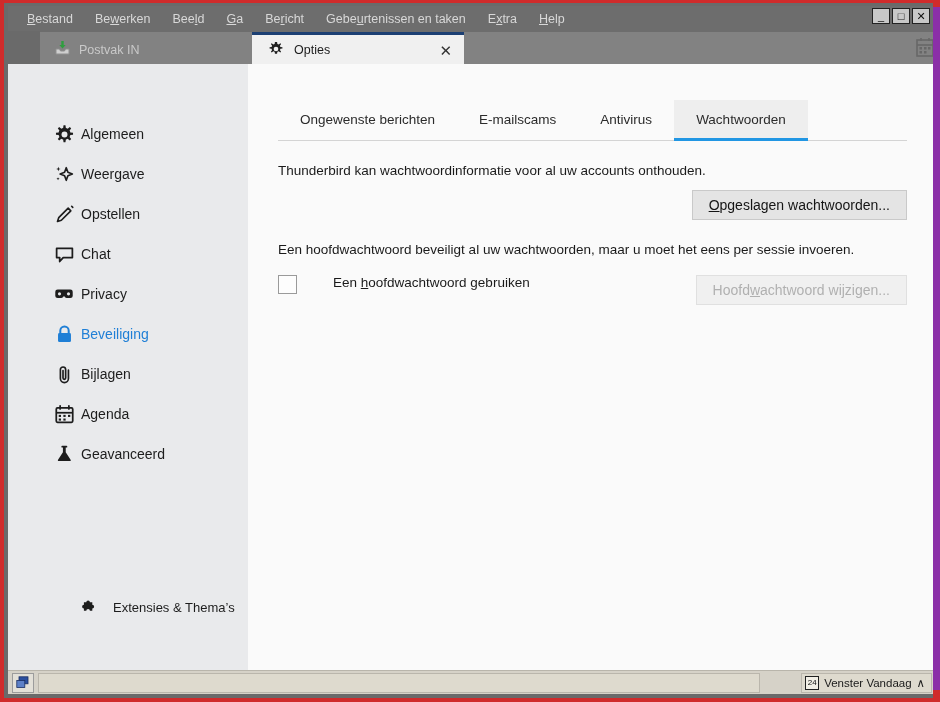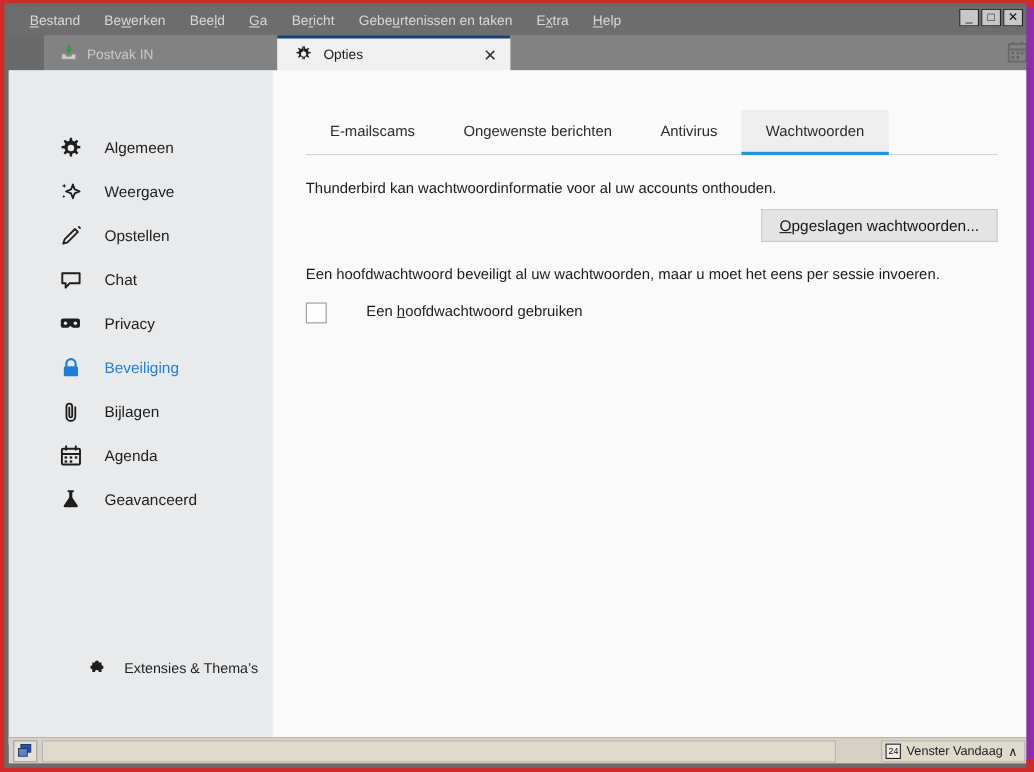--- a/index.html
+++ b/index.html
@@ -125,21 +125,21 @@
   #sidebar {
     width: 240px; height: 100%;
     background: #e9eaec;
     position: relative;
     padding-top: 50px;
   }
   .side-item {
     display: flex; align-items: center;
     height: 40px;
     padding-left: 45px;
-    gap: 20px;
+    gap: 6px;
     color: #1d1d1d;
     font-size: 14px;
     cursor: pointer;
   }
   .side-item.selected { color: #1f7fd6; }
   .side-ico { width: 22px; height: 22px; display: flex; align-items: center; justify-content: center; flex: 0 0 22px; }
   .side-ico svg { display: block; }
   #side-extensions {
     position: absolute; left: 0; bottom: 53px;
     width: 100%;
@@ -434,37 +434,38 @@
             <path d="M9.2 2.4 a2.3 2.3 0 0 1 4.6 0 h3.0 v3.2 a2.3 2.3 0 0 1 0 4.6 v3.0 h-3.0 a2.3 2.3 0 0 0 -4.6 0 h-3.0 v-3.0 a2.3 2.3 0 0 1 0-4.6 v-3.2 z" fill="#1d1d1d" transform="translate(0,3)"></path>
           </svg>
         </span>
         <span>Extensies &amp; Thema’s</span>
       </div>
     </div>
 
     <div id="main">
 
       <div id="tabrow-wrap">
+        <div class="ctab">Ongewenste berichten</div>
         <div class="ctab">E-mailscams</div>
-        <div class="ctab">Ongewenste berichten</div>
         <div class="ctab">Antivirus</div>
         <div class="ctab active">Wachtwoorden</div>
       </div>
 
       <div class="para">Thunderbird kan wachtwoordinformatie voor al uw accounts onthouden.</div>
 
       <div class="btn-row">
         <button class="wbtn"><u>O</u>pgeslagen wachtwoorden...</button>
       </div>
 
       <div class="para">Een hoofdwachtwoord beveiligt al uw wachtwoorden, maar u moet het eens per sessie invoeren.</div>
 
       <div class="check-row">
         <span class="cbox"></span>
         <span class="check-label">Een <u>h</u>oofdwachtwoord gebruiken</span>
+        <button class="wbtn disabled">Hoofd<u>w</u>achtwoord wijzigen...</button>
       </div>
 
     </div>
   </div>
 
   <div id="statusbar">
     <div id="status-icon">
       <svg width="14" height="13" viewBox="0 0 14 13">
         <rect x="3" y="0.8" width="9" height="7" fill="#2c4f9e" stroke="#1b2f63" stroke-width="0.8"></rect>
         <rect x="0.8" y="4.5" width="8" height="7" fill="#5d80c7" stroke="#1b2f63" stroke-width="0.8"></rect>

